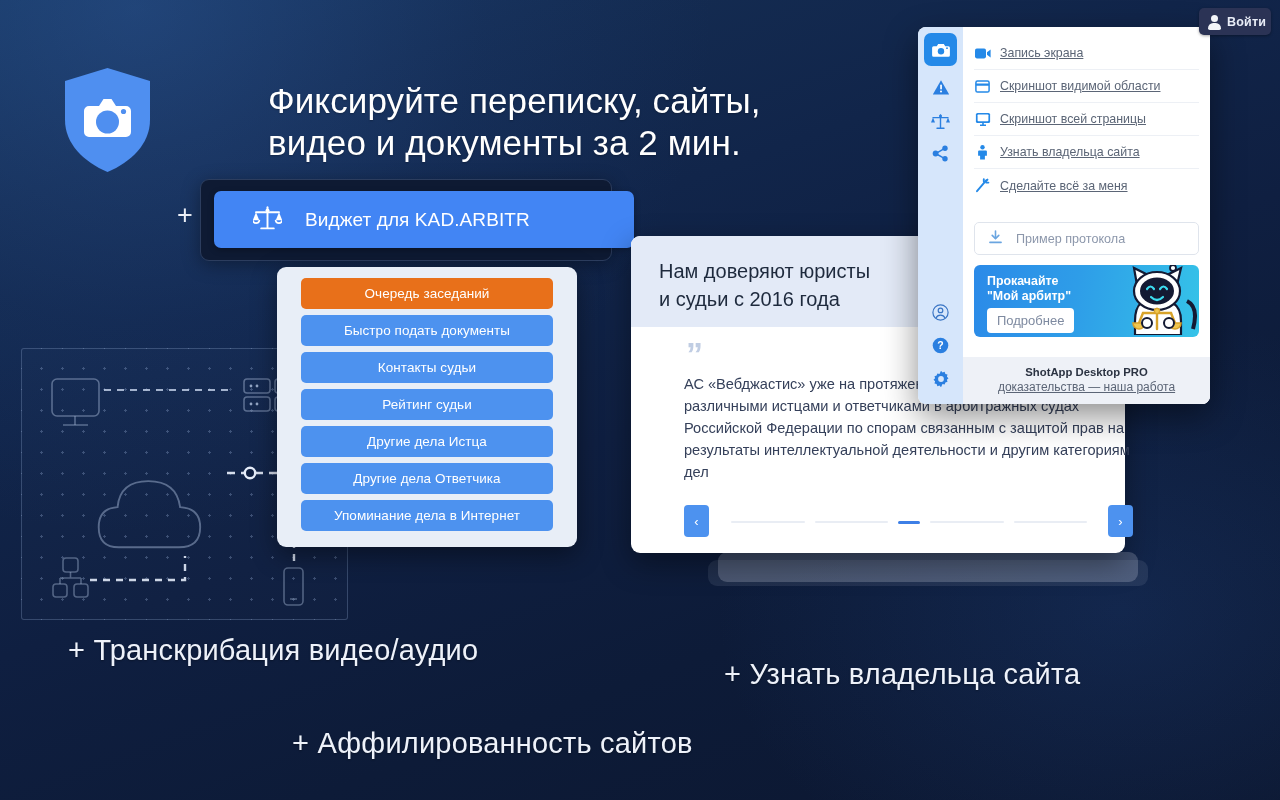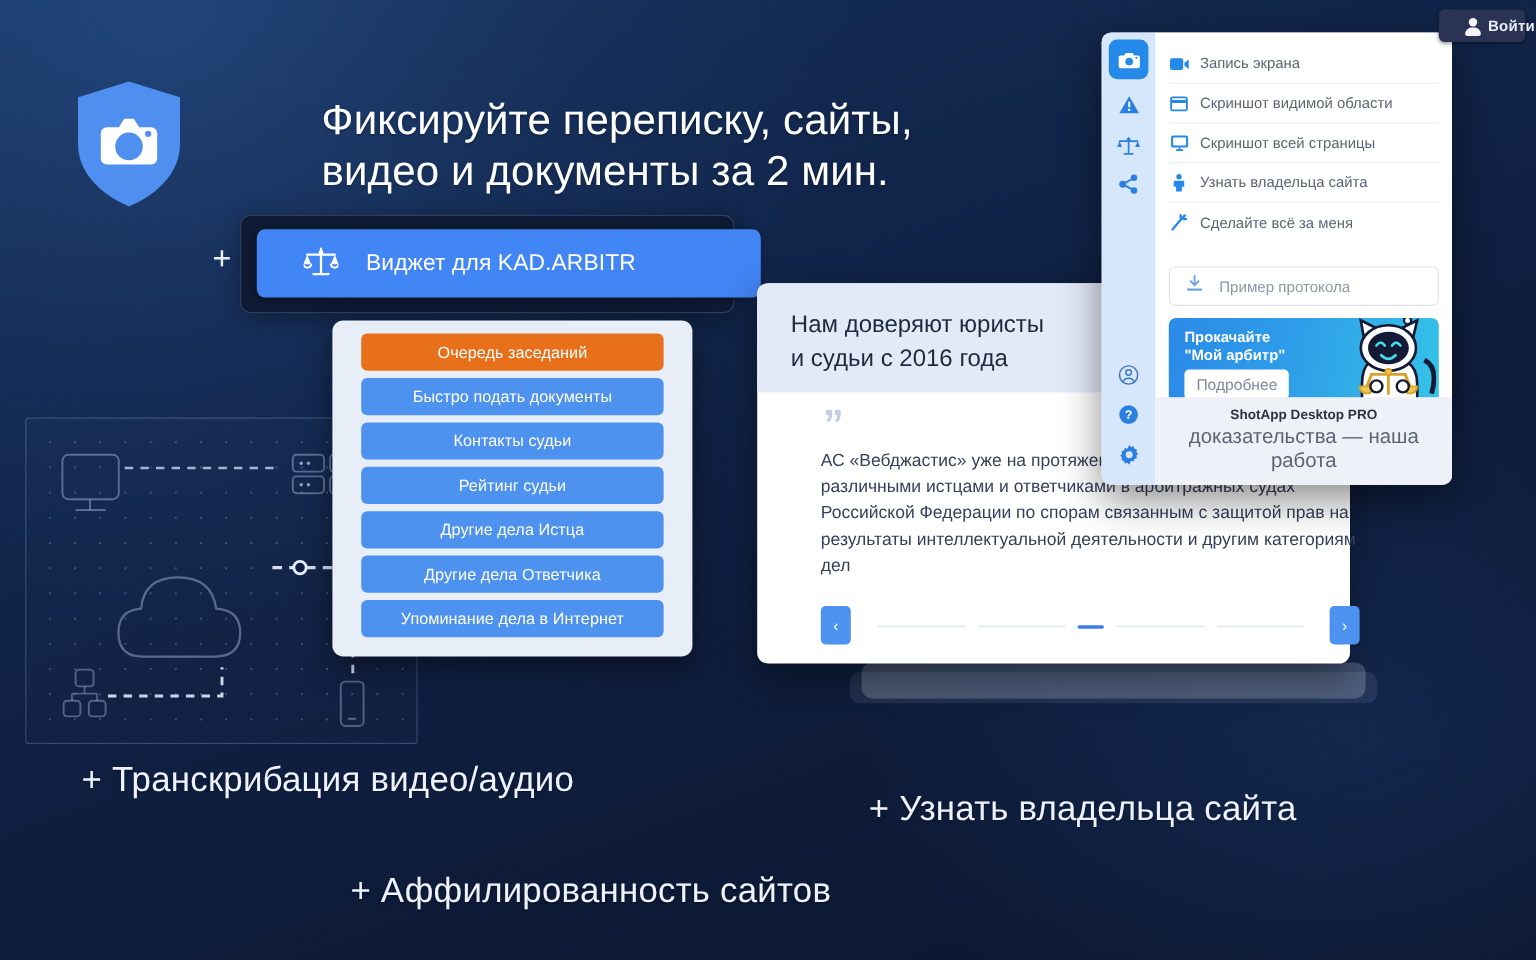--- a/index.html
+++ b/index.html
@@ -28,21 +28,21 @@
     pointer-events: none;
   }
 
   
   #login-btn {
     position: absolute; right: 9px; top: 8px;
     width: 72px; height: 27px;
     background: #2b3355;
     border-radius: 5px;
     display: flex; align-items: center;
-    padding-left: 21px; gap: 5px;
+    padding-left: 8px; gap: 5px;
     box-shadow: 0 1px 3px rgba(0,0,0,.35);
   }
   #login-btn .lg-label {
     color: #e9edf7; font-size: 12.5px; font-weight: 700; letter-spacing: .2px;
   }
   .person-ico { width: 15px; height: 16px; position: relative; flex: 0 0 auto; }
   .person-ico .ph { position:absolute; left:4px; top:1px; width:7px; height:7px; border-radius:50%; background:#f2f4f8; }
   .person-ico .pb { position:absolute; left:1px; top:9px; width:13px; height:7px; border-radius:6px 6px 2px 2px; background:#f2f4f8; }
 
   
@@ -191,21 +191,21 @@
     display: flex; align-items: center; justify-content: center;
   }
   #rail-top { position: absolute; left: 0; top: 44px; }
   #rail-bottom { position: absolute; left: 0; bottom: 9px; }
 
   #ext-main { flex: 1 1 auto; position: relative; background: #fff; }
   .ext-item {
     height: 33px; margin: 0 11px;
     display: flex; align-items: center; gap: 9px;
     border-bottom: 1px solid #edf0f5;
-    color: #5b6576; font-size: 12.4px;
+    color: #5b6576; font-size: 12.4px; text-decoration: underline;
   }
   .ext-item:first-child { margin-top: 10px; }
   .ext-item-ico { width: 17px; display: flex; justify-content: center; flex: 0 0 17px; }
 
   #proto-btn {
     margin: 20px 11px 0 11px; height: 33px;
     border: 1px solid #dfe4ec; border-radius: 5px;
     display: flex; align-items: center; gap: 13px; padding-left: 13px;
   }
   #proto-btn .pb-label { color: #8c97ab; font-size: 12.6px; }
@@ -223,21 +223,21 @@
   #promo .pm-btn {
     position: absolute; left: 13px; top: 43px;
     background: #fff; border-radius: 4px;
     padding: 5px 10px; color: #7e8aa0; font-size: 13px;
   }
   #ext-footer {
     position: absolute; left: 0; right: 0; bottom: 0;
     background: #eef1f7; padding: 9px 0 10px 0; text-align: center;
   }
   #ext-footer .f1 { color: #2b3342; font-size: 11.3px; font-weight: 700; }
-  #ext-footer .f2 { color: #5b6576; font-size: 17px; margin-top: 2px; }
+  #ext-footer .f2 { color: #5b6576; font-size: 12px; margin-top: 2px; text-decoration: underline; }
 
   
   .feat {
     position: absolute; color: #eef2fa;
     font-size: 29px; font-weight: 400; letter-spacing: .2px;
     text-shadow: 0 1px 2px rgba(0,0,0,.3);
     white-space: nowrap;
   }
   #feat-1 { left: 68px; top: 634px; }
   #feat-2 { left: 724px; top: 658px; }

